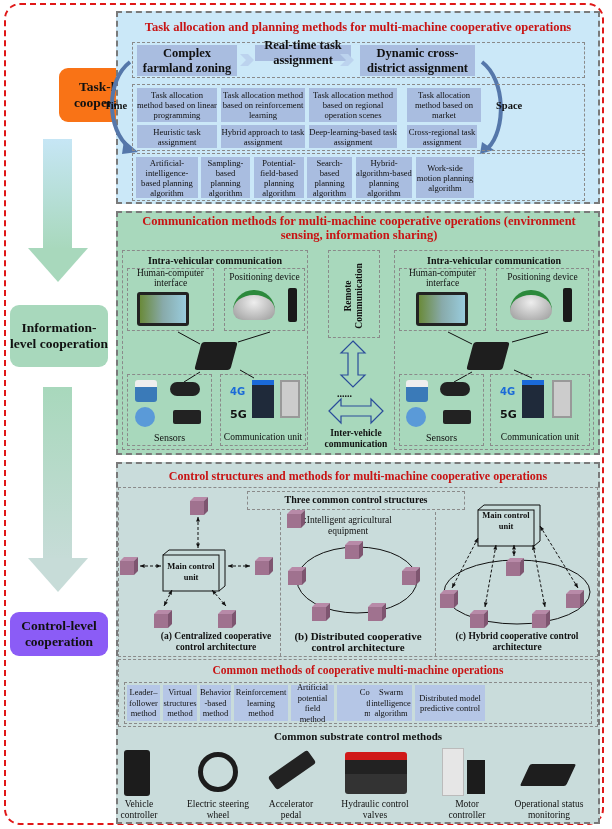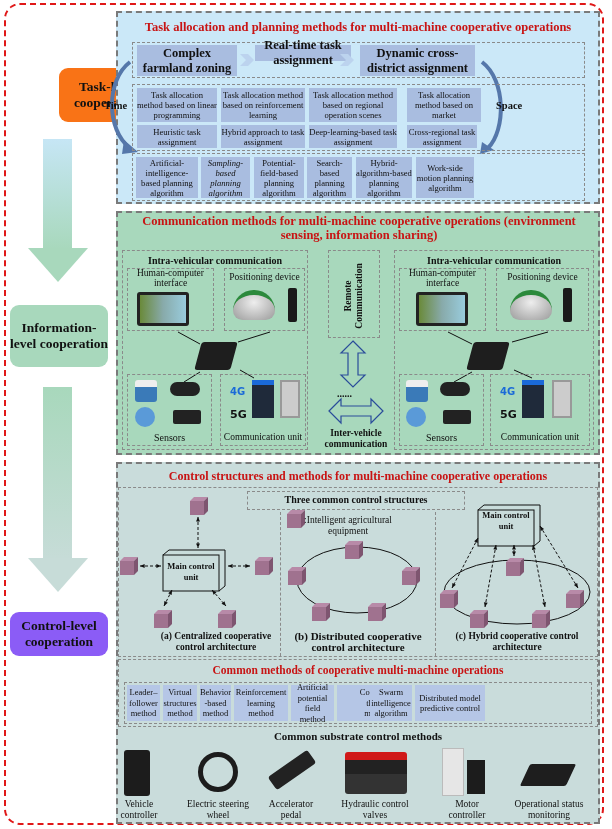--- a/index.html
+++ b/index.html
@@ -103,21 +103,21 @@
     <span>Deep-learning-based task assignment</span>
   </div>
 <div class="cell" style="left:407px;top:125px;width:70px;height:23px;">
     <span>Cross-regional task assignment</span>
   </div>
 
 <div class="dbox" style="left:132px;top:153px;width:453px;height:48px;"></div>
 <div class="cell" style="left:136px;top:157px;width:62px;height:41px;">
     <span>Artificial-intelligence-based planning algorithm</span>
   </div>
-<div class="cell" style="left:201px;top:157px;width:49px;height:41px;font-style:italic;">
+<div class="cell" style="left:201px;top:157px;width:49px;height:41px;">
     <span>Sampling-based planning algorithm</span>
   </div>
 <div class="cell" style="left:254px;top:157px;width:50px;height:41px;">
     <span>Potential-field-based planning algorithm</span>
   </div>
 <div class="cell" style="left:307px;top:157px;width:45px;height:41px;">
     <span>Search-based planning algorithm</span>
   </div>
 <div class="cell" style="left:356px;top:157px;width:56px;height:41px;">
     <span>Hybrid-algorithm-based planning algorithm</span>

